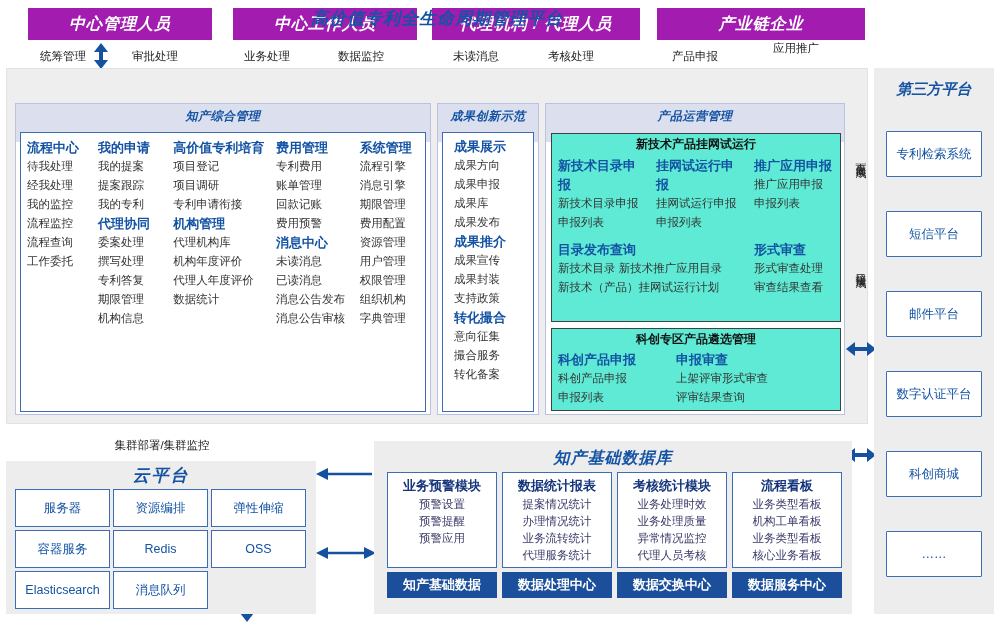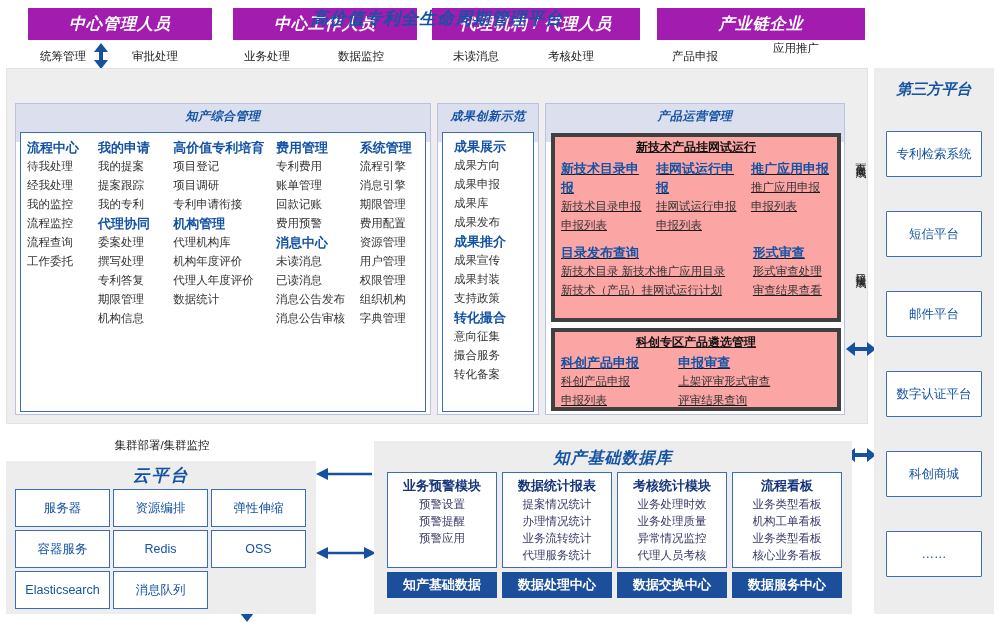--- a/index.html
+++ b/index.html
@@ -43,21 +43,21 @@
     height:38px;line-height:25px;text-align:center;letter-spacing:.5px;
   }
 
   .colwrap{display:flex;}
   .col{display:flex;flex-direction:column;}
   .grp-title{
     color:#1453a3;font-weight:bold;font-size:13px;line-height:19px;white-space:nowrap;
   }
   .leaf{color:#333;font-size:11.5px;line-height:19px;white-space:nowrap;}
 
-  .innerbox{border:4px solid #404040;background:#fca5a5;text-decoration:underline;}
+  .innerbox{border:1px solid #404040;background:#5eead4;}
   .innerbox-title{
     text-align:center;font-weight:bold;font-size:12px;color:#111;
     line-height:20px;
   }
 
   
   #third-panel{left:874px;top:68px;width:120px;height:546px;background:#ededed;}
   #third-title{left:874px;top:78px;width:120px;height:22px;color:#1453a3;
     font-size:15px;font-weight:bold;font-style:italic;}
   .tp-box{

